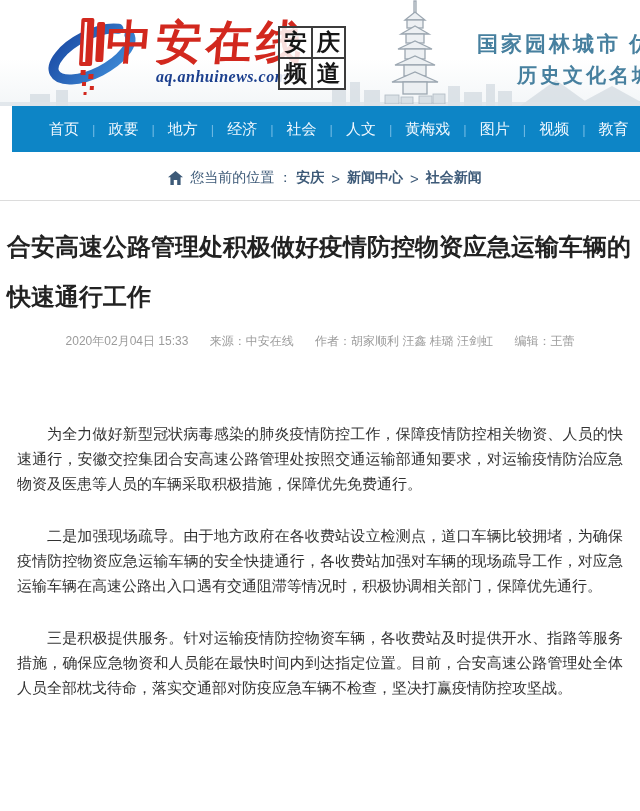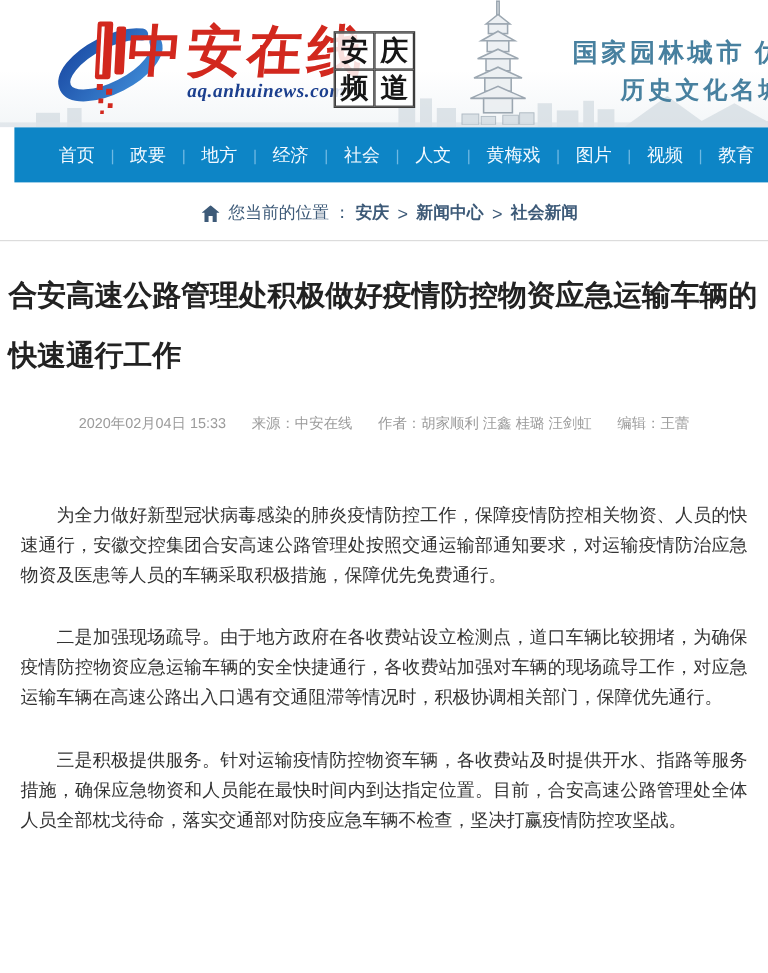--- a/index.html
+++ b/index.html
@@ -33,23 +33,23 @@
   
   .breadcrumb{display:flex;align-items:center;margin:17px 0 0 14px;color:#3d5a78;font-size:14px;justify-content:center;}
   .breadcrumb .home-ic{margin-right:7px;display:inline-flex;}
   .crumb{color:#3d5a78;text-decoration:none;margin:0 4px;cursor:pointer;font-weight:bold;}
   .crumb-sep{margin:0 3px;color:#3d5a78;font-size:15px;}
   .rule{width:980px;border:none;border-top:1px solid #dcdcdc;margin:13px 0 0 0;}
 
   
   .article-title{width:626px;margin:21px auto 0;font-family:"Liberation Serif",serif;
     font-weight:bold;font-size:24px;line-height:50px;color:#222;}
-  .article-meta{margin-top:23px;text-align:center;font-size:12px;color:#9b9b9b;white-space:nowrap;}
+  .article-meta{margin-top:11px;text-align:center;font-size:12px;color:#9b9b9b;white-space:nowrap;}
   .article-meta .seg{margin:0 9px;}
-  .article-body{padding:0 17px;margin-top:56px;}
+  .article-body{padding:0 17px;margin-top:72px;}
   .article-body p{font-family:"Liberation Serif",serif;font-size:15px;color:#333;
     line-height:25px;text-indent:2em;margin:0 0 27px 0;text-align:justify;}
 </style>
 </head>
 <body>
 
 <div class="viewport">
 
   <div class="header">
 

